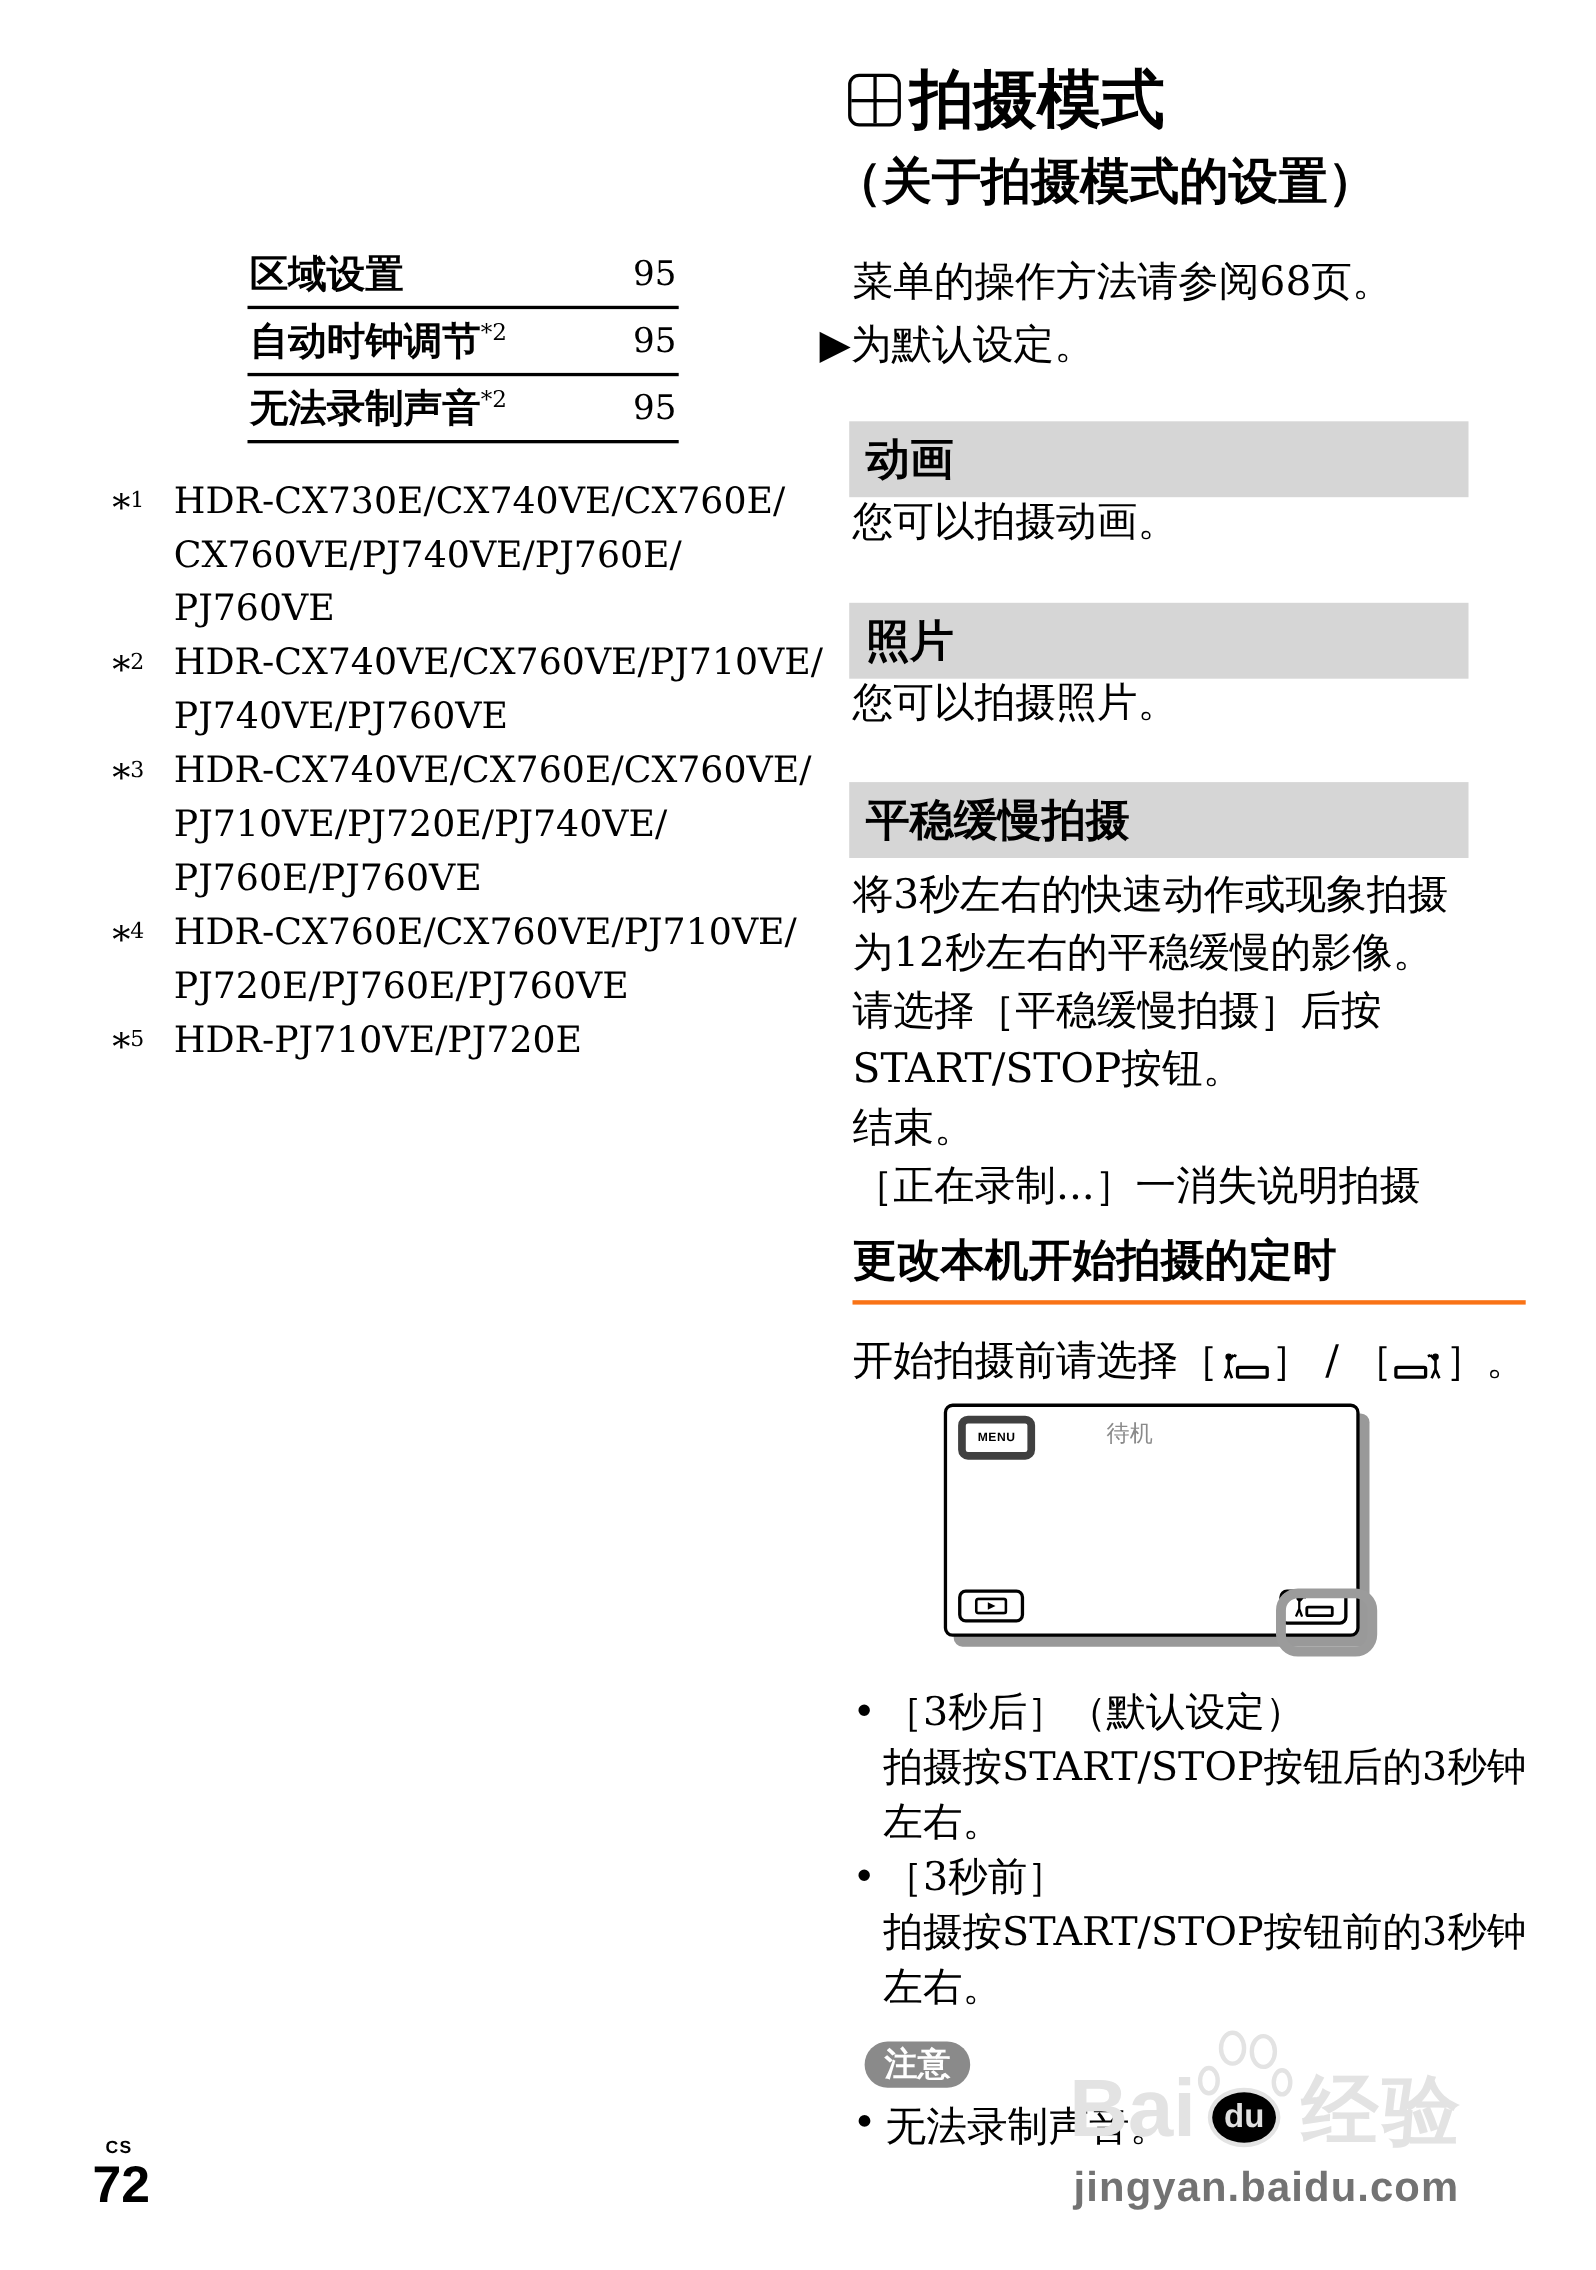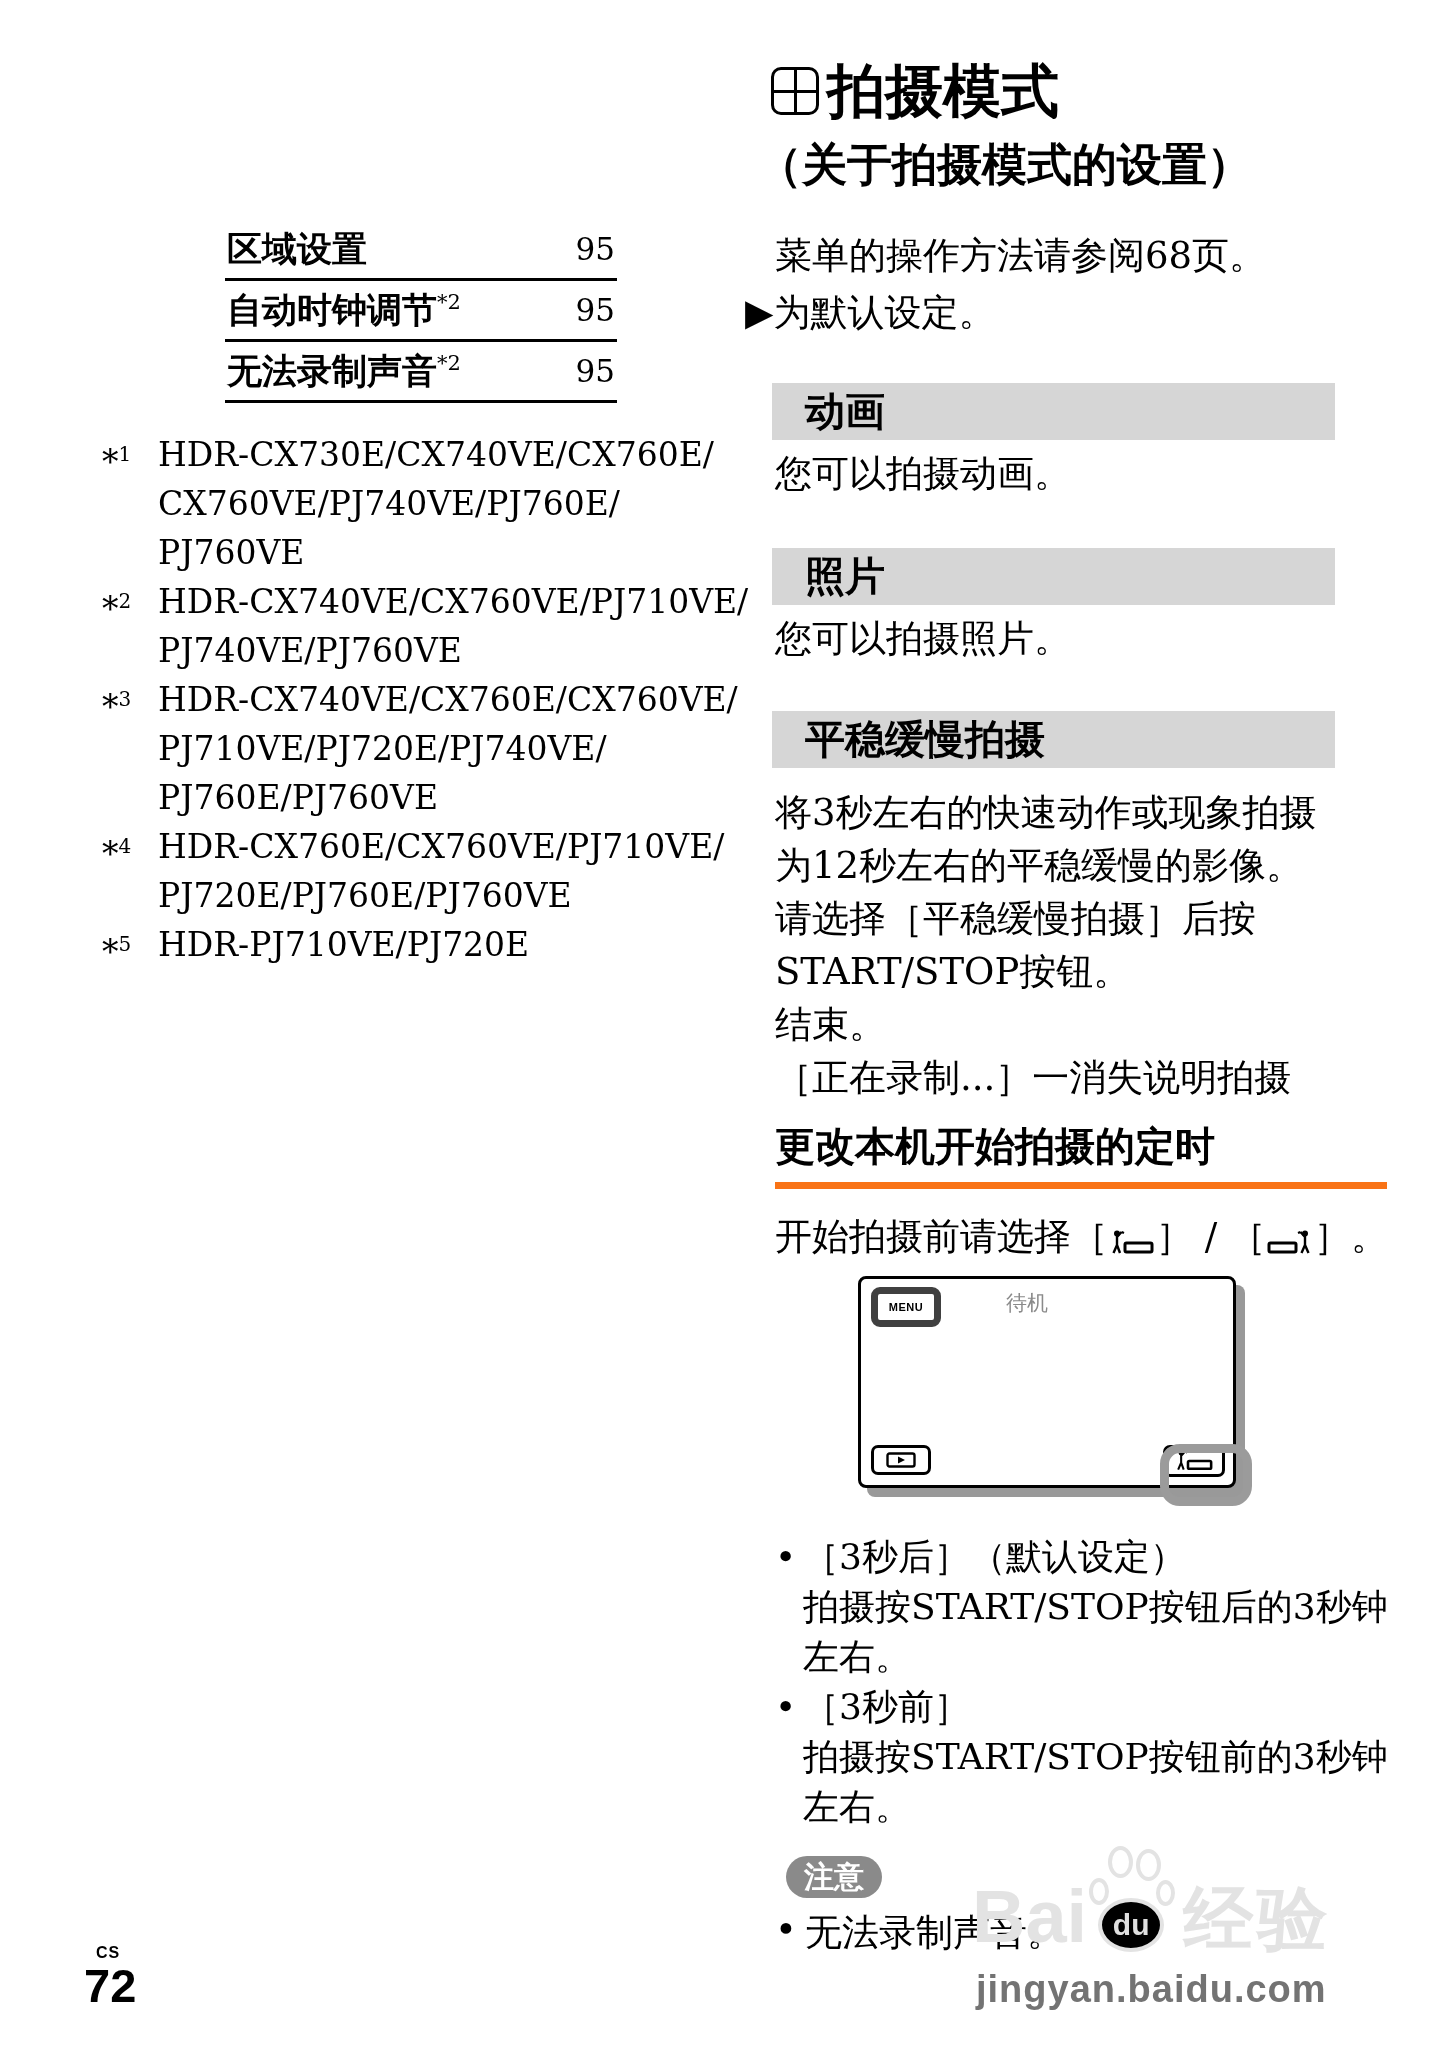--- a/index.html
+++ b/index.html
@@ -26,32 +26,32 @@
   .grid-icon{width:48px;height:48px;border:3px solid #000;border-radius:10px;position:relative;box-sizing:border-box;margin-right:8px;}
   .grid-icon:before{content:"";position:absolute;left:50%;top:0;bottom:0;width:3px;margin-left:-1.5px;background:#000;}
   .grid-icon:after{content:"";position:absolute;top:50%;left:0;right:0;height:3px;margin-top:-1.5px;background:#000;}
   .page-title{font-family:"Liberation Sans",sans-serif;font-weight:bold;font-size:58px;line-height:1;white-space:nowrap;}
   .page-subtitle{left:757px;top:142px;font-family:"Liberation Sans",sans-serif;font-weight:bold;font-size:45px;line-height:1;white-space:nowrap;}
 
   .body-line{font-size:37px;line-height:1.2;white-space:nowrap;}
   .intro1{left:775px;top:234px;}
   .intro2{left:745px;top:291px;}
 
-  .banner{left:772px;width:563px;height:57px;background:#d6d6d6;display:flex;align-items:center;
-          font-family:"Liberation Sans",sans-serif;font-weight:bold;font-size:40px;padding-left:33px;box-sizing:border-box;}
+  .banner{left:772px;width:563px;height:69px;background:#d6d6d6;display:flex;align-items:center;
+          font-family:"Liberation Sans",sans-serif;font-weight:bold;font-size:40px;padding-left:15px;box-sizing:border-box;}
   .banner-1{top:383px;}
   .banner-2{top:548px;}
   .banner-3{top:711px;}
   .sec1-body{left:775px;top:452px;}
   .sec2-body{left:775px;top:617px;}
   .sec3-body{left:775px;top:786px;}
   .para .pline{display:block;font-size:37px;line-height:53px;white-space:nowrap;}
 
   .subheading{left:775px;top:1124px;width:612px;font-family:"Liberation Sans",sans-serif;font-weight:bold;
-              font-size:40px;line-height:1.1;padding-bottom:14px;border-bottom:7px solid #f97316;}
+              font-size:40px;line-height:1.1;padding-bottom:14px;border-bottom:4px solid #f97316;}
 
   .select-line{left:775px;top:1212px;font-size:37px;white-space:nowrap;display:flex;align-items:center;}
   .golf-ico{display:inline-block;width:48px;height:28px;vertical-align:middle;}
 
   
   .screen{left:858px;top:1276px;width:372px;height:206px;background:#fff;border:3px solid #000;border-radius:8px;
           box-shadow:9px 9px 0 #999;}
   .menu-btn{position:absolute;left:10px;top:8px;width:56px;height:26px;border:7px solid #404040;border-radius:9px;
             display:flex;align-items:center;justify-content:center;
             font-family:"Liberation Sans",sans-serif;font-weight:bold;font-size:11px;letter-spacing:.5px;}

